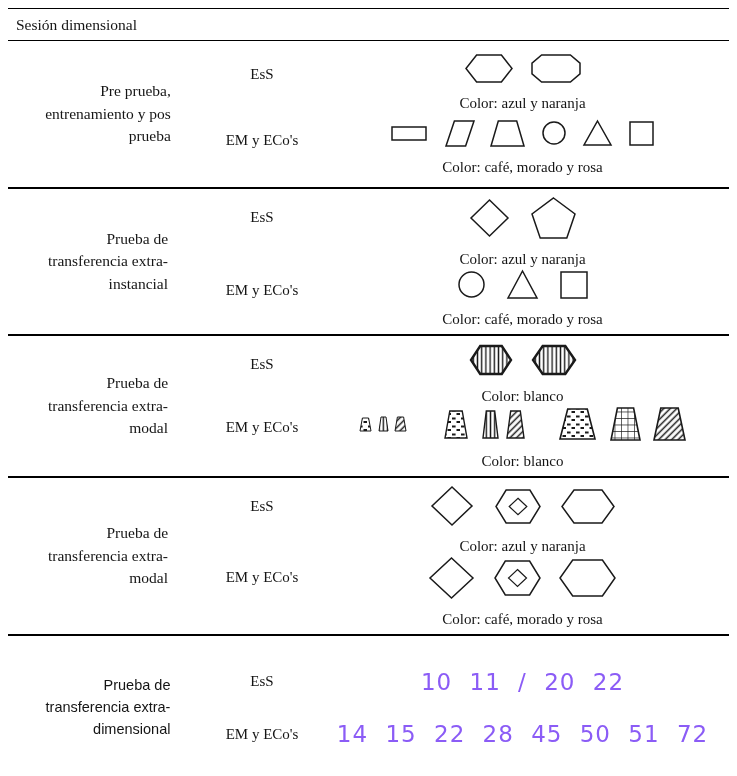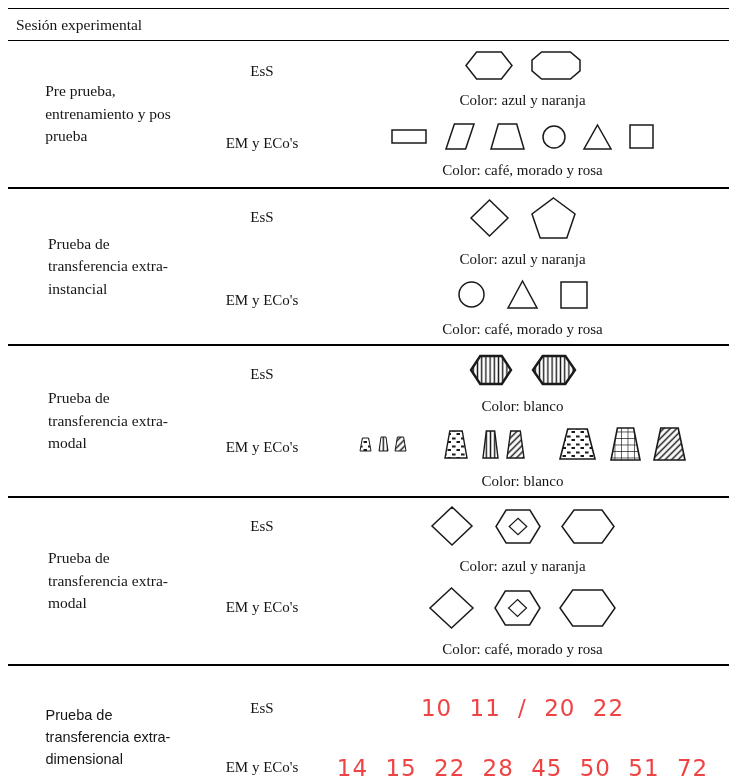--- a/index.html
+++ b/index.html
@@ -31,33 +31,32 @@
   .r2 { min-height: 145px; }
   .r3 { min-height: 140px; }
   .r4 { min-height: 150px; }
   .r5 { min-height: 144px; }
 
   .session-cell {
     width: 200px;
     display: flex;
     align-items: center;
     justify-content: center;
-    text-align: left;
+    text-align: right;
     font-size: 15.5px;
     line-height: 1.45;
     white-space: pre-line;
     padding: 4px;
   }
   .content-cell {
     flex: 1;
     display: flex;
     flex-direction: column;
     justify-content: space-evenly;
     padding: 6px 0;
-    gap: 10px;
   }
   .group { display: flex; align-items: flex-start; }
   .group-label {
     width: 108px;
     text-align: center;
     font-size: 15px;
     padding-top: 14px;
     flex: none;
   }
   .stim {
@@ -77,30 +76,30 @@
   }
   .group.numeric { align-items: center; }
   .group.numeric .group-label { padding-top: 0; }
   .numbers {
     flex: 1;
     text-align: center;
     font-family: "DejaVu Sans", sans-serif;
     font-size: 23px;
     letter-spacing: 1px;
     word-spacing: 9px;
-    color: #ef4444;
+    color: #8b5cf6;
   }
 </style>
 </head>
 <body>
 
 <div class="table">
 
   <div class="thead">
-    <div class="h-left">Sesión experimental</div>
+    <div class="h-left">Sesión dimensional</div>
   </div>
 
   <div class="row r1">
     <div class="session-cell">Pre prueba,
 entrenamiento y pos
 prueba</div>
     <div class="content-cell">
       <div class="group">
         <div class="group-label">EsS</div>
         <div class="stim">

